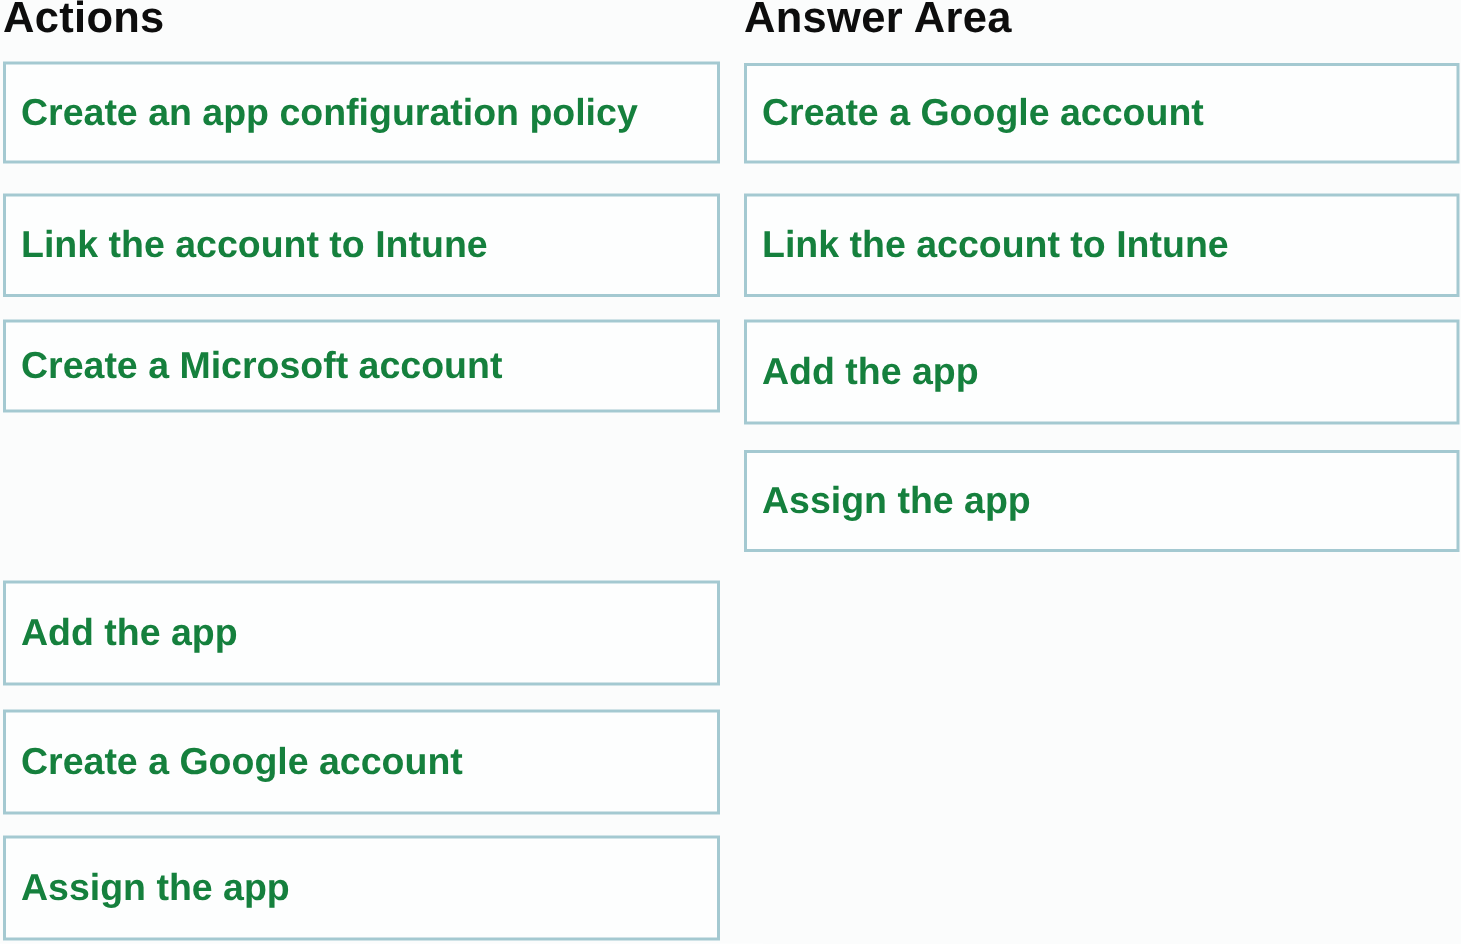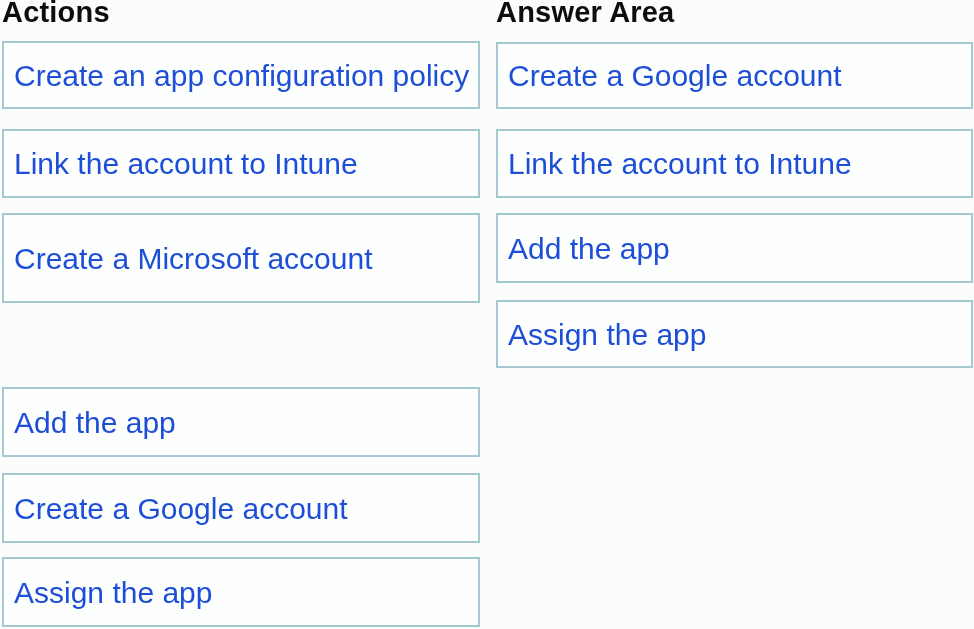--- a/index.html
+++ b/index.html
@@ -26,43 +26,44 @@
   .box {
     position: absolute;
     box-sizing: border-box;
     border: 2px solid #a4c9d1;
     background: #fdfefe;
     display: flex;
     align-items: center;
     padding: 0 8px 0 10px;
   }
   .box-label {
-    font-size: 30px;
+    font-size: 25px;
     line-height: 31px;
-    color: #1d4ed8;
+    color: #15803d;
     white-space: pre-line;
+    font-weight: bold;
   }
 </style>
 </head>
 <body>
 
 <div id="screen">
 
   <div class="col-title" style="left:2px;">Actions</div>
   <div class="col-title" style="left:496px;">Answer Area</div>
 
   <div class="box" style="left:2px; top:41px; width:478px; height:68px;">
     <span class="box-label">Create an app configuration policy</span>
   </div>
 
   <div class="box" style="left:2px; top:129px; width:478px; height:69px;">
     <span class="box-label">Link the account to Intune</span>
   </div>
 
-  <div class="box" style="left:2px; top:213px; width:478px; height:90px;">
+  <div class="box" style="left:2px; top:213px; width:478px; height:62px;">
     <span class="box-label">Create a Microsoft account</span>
   </div>
 
 
   <div class="box" style="left:2px; top:387px; width:478px; height:70px;">
     <span class="box-label">Add the app</span>
   </div>
 
   <div class="box" style="left:2px; top:473px; width:478px; height:70px;">
     <span class="box-label">Create a Google account</span>

